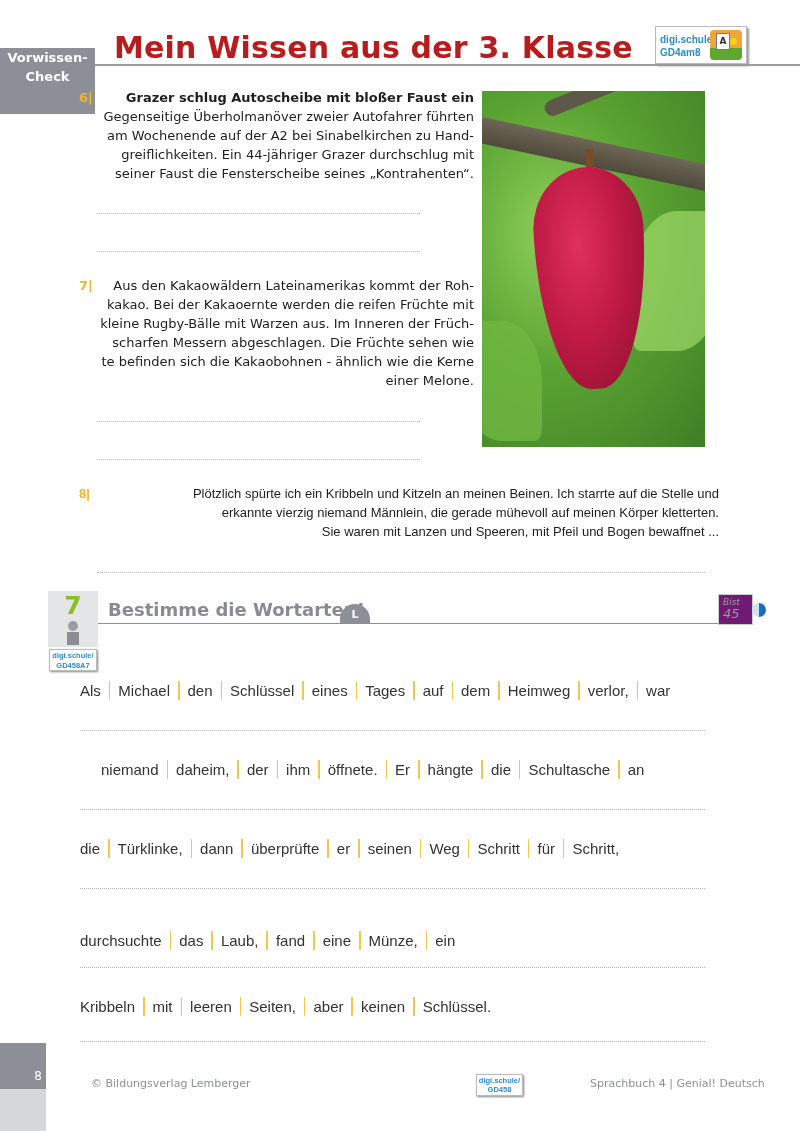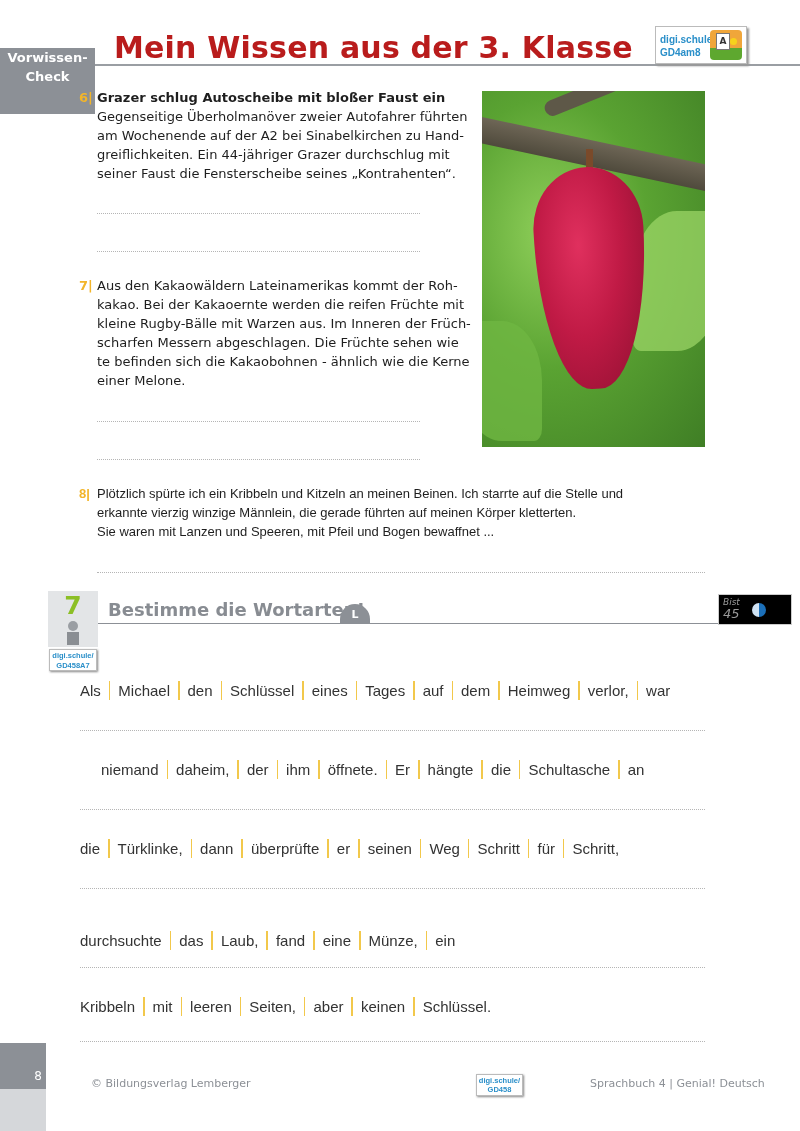--- a/index.html
+++ b/index.html
@@ -12,21 +12,21 @@
   .digi-badge { position:absolute; left:655px; top:26px; width:92px; height:38px; background:#fff; border:1px solid #bbb;
                 box-shadow:2px 2px 2px #999; box-sizing:border-box; }
   .digi-badge .txt { position:absolute; left:4px; top:6px; font-size:10px; font-weight:bold; color:#2a8fc9; line-height:13px; font-family:"Liberation Sans", sans-serif; }
   .digi-badge .app { position:absolute; right:4px; top:3px; width:32px; height:30px; border-radius:4px;
                      background:linear-gradient(#f0a63a 0%, #f0a63a 60%, #5ea82f 60%, #5ea82f 100%); }
   .digi-badge .app .card { position:absolute; left:6px; top:3px; width:12px; height:15px; background:#fff; border:1px solid #777; font-size:9px; font-weight:bold; text-align:center; line-height:15px; color:#333; }
   .digi-badge .app .dot { position:absolute; left:20px; top:8px; width:7px; height:7px; border-radius:50%; background:#f7d21c; }
 
   .exercise { position:absolute; left:79px; font-size:13px; line-height:19px; color:#1e1e1e; }
   .exercise .num { position:absolute; left:0; top:0; color:#f2b52a; font-weight:bold; }
-  .exercise .body { margin-left:18px; }
+  .exercise .body { margin-left:18px;text-align:right; }
   .exercise .head { font-weight:bold; }
   .dotline { position:absolute; height:0; border-top:1px dotted #b5b5b5; }
 
   .photo { position:absolute; left:482px; top:91px; width:223px; height:356px; overflow:hidden;
            background:radial-gradient(ellipse at 30% 40%, #8fcf5a 0%, #5aa332 45%, #3f7e25 100%); }
   .photo .leaf1 { position:absolute; left:150px; top:120px; width:90px; height:140px; background:#9fd86a; border-radius:50% 10% 50% 10%; opacity:.7; }
   .photo .leaf2 { position:absolute; left:-20px; top:230px; width:80px; height:120px; background:#6fb642; border-radius:10% 50% 10% 50%; opacity:.8; }
   .photo .branch { position:absolute; left:-20px; top:22px; width:270px; height:26px; background:linear-gradient(#6e6656,#4f4a3c); border-radius:14px; transform:rotate(12deg); transform-origin:left center; }
   .photo .branch2 { position:absolute; left:60px; top:-5px; width:90px; height:16px; background:#5e5848; border-radius:8px; transform:rotate(-22deg); }
   .photo .stem { position:absolute; left:104px; top:58px; width:7px; height:22px; background:#7a4a2a; }
@@ -37,21 +37,21 @@
   .sec7-box .bg { position:absolute; left:0; top:0; width:50px; height:56px; background:#e3e5e7; }
   .sec7-box .n { position:absolute; left:0; top:0; width:50px; text-align:center; font-size:25px; font-weight:bold; color:#8cbf26; line-height:30px; }
   .sec7-box .head-dot { position:absolute; left:20px; top:30px; width:10px; height:10px; border-radius:50%; background:#9a9ea3; }
   .sec7-box .torso { position:absolute; left:19px; top:41px; width:12px; height:13px; background:#8a8e93; }
   .sec7-box .code { position:absolute; left:1px; top:58px; width:48px; height:22px; background:#fff; border:1px solid #bbb; box-shadow:1px 1px 2px #888;
                     font-size:7.5px; font-weight:bold; color:#2a8fc9; text-align:center; line-height:10px; box-sizing:border-box; padding-top:1px; font-family:"Liberation Sans", sans-serif; }
   .sec7-title { position:absolute; left:108px; top:599px; font-size:18px; font-weight:bold; color:#888c92; white-space:nowrap; }
   .sec7-L { position:absolute; left:340px; top:604px; width:30px; height:20px; border-radius:15px 15px 0 0; background:#8c9096; color:#fff;
             font-size:11px; font-weight:bold; text-align:center; line-height:22px; }
   .sec7-rule { position:absolute; left:98px; top:623px; width:622px; height:1px; background:#8c9096; }
-  .bist { position:absolute; left:718px; top:594px; width:74px; height:31px; border:1px solid #ccc; background:#000000; box-sizing:border-box; }
+  .bist { position:absolute; left:718px; top:594px; width:35px; height:31px; border:1px solid #ccc; background:#701a75; box-sizing:border-box; }
   .bist .l1 { position:absolute; left:4px; top:2px; font-size:9px; font-style:italic; color:#999; }
   .bist .l2 { position:absolute; left:4px; top:11px; font-size:13px; font-style:italic; color:#999; }
   .bist .pie { position:absolute; left:33px; top:8px; width:14px; height:14px; border-radius:50%;
                background:conic-gradient(#1b6fb8 0 50%, #cfe2f3 50% 100%); }
 
   .sentence { position:absolute; left:80px; font-size:15px; color:#333; white-space:nowrap; font-family:"Liberation Sans", sans-serif; }
   .sentence .w { display:inline-block; }
   .sentence .sep { display:inline-block; width:1.5px; height:19px; background:#f2c84b; margin:0 8px; vertical-align:-4px; }
 
   .page-tab { position:absolute; left:0; top:1043px; width:46px; height:46px; background:#8c9096; color:#fff; font-size:12px; text-align:right; box-sizing:border-box; padding:26px 4px 0 0; }
@@ -114,21 +114,21 @@
   <div class="branch2"></div>
   <div class="branch"></div>
   <div class="stem"></div>
   <div class="pod"></div>
 </div>
 
 <div class="exercise" style="top:484px; width:640px; font-family:'Liberation Sans', sans-serif;">
   <span class="num">8|</span>
   <div class="body">
     <div>Plötzlich spürte ich ein Kribbeln und Kitzeln an meinen Beinen. Ich starrte auf die Stelle und</div>
-    <div>erkannte vierzig winzige Männlein, die gerade führten auf meinen Körper kletterten.</div>
+    <div>erkannte vierzig niemand Männlein, die gerade mühevoll auf meinen Körper kletterten.</div>
     <div>Sie waren mit Lanzen und Speeren, mit Pfeil und Bogen bewaffnet ...</div>
   </div>
 </div>
 <div class="dotline" style="left:97px; top:572px; width:608px;"></div>
 
 <div class="sec7-box">
   <div class="bg"></div>
   <div class="n">7</div>
   <div class="head-dot"></div>
   <div class="torso"></div>

